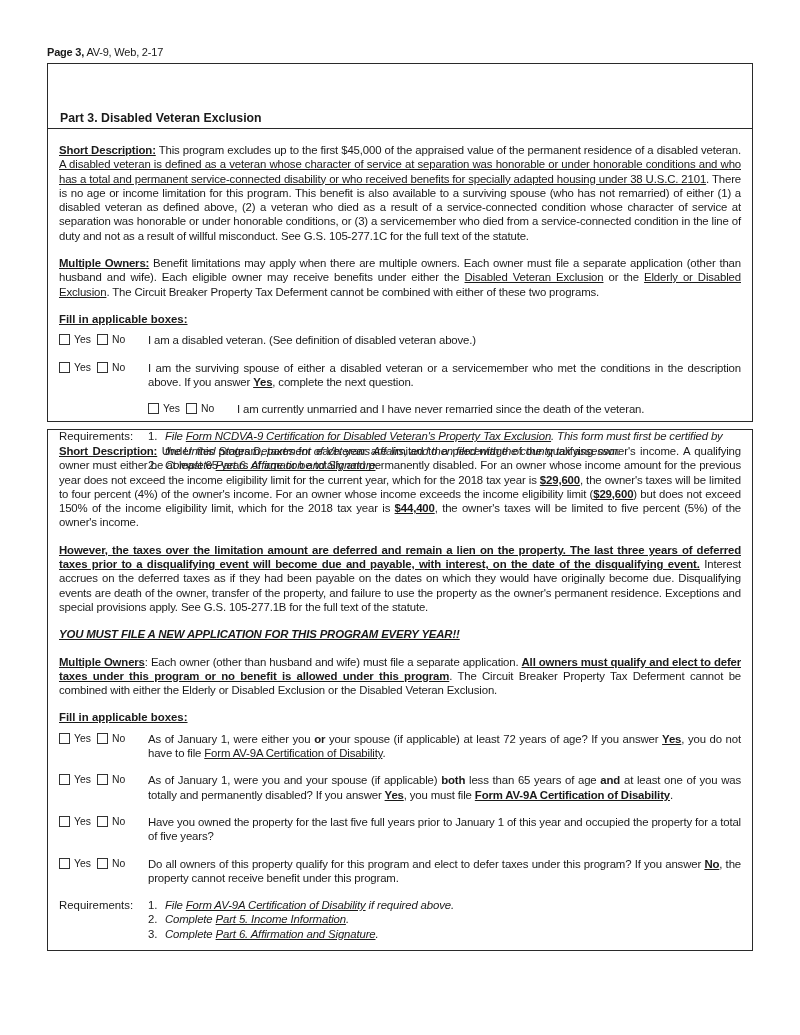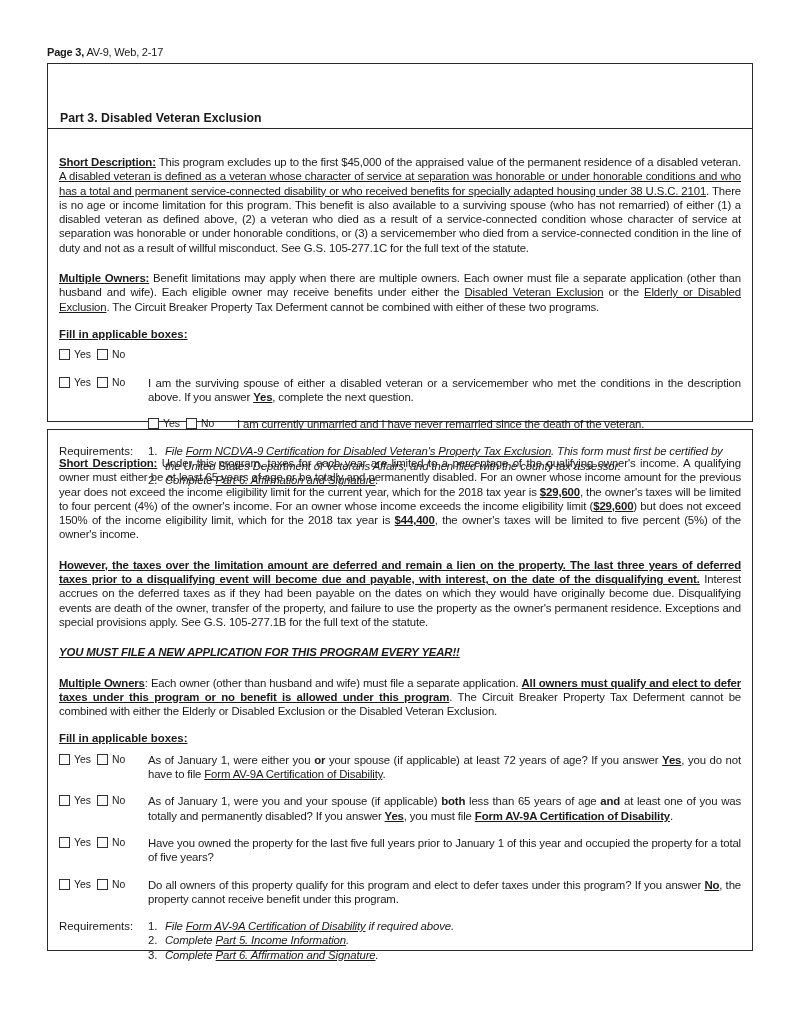--- a/index.html
+++ b/index.html
@@ -12,21 +12,21 @@
   .pagehead b { font-weight: bold; }
   .part {
     position: absolute; left: 47px; width: 704px;
     border: 1.5px solid #2a2a2a; box-sizing: content-box;
   }
   .part-title {
     height: 20px; line-height: 20px; padding-left: 12px;
     font-weight: bold; font-size: 12.3px; border-bottom: 1.5px solid #2a2a2a; margin-top: 44px;
   }
   .part-body { padding: 10px 11px 0 11px; }
-  p.para { margin: 16px 0 13px 0; text-align: justify; letter-spacing: -0.15px; }
+  p.para { margin: 4px 0 13px 0; text-align: justify; letter-spacing: -0.15px; }
   .u { text-decoration: underline; }
   .b { font-weight: bold; }
   .i { font-style: italic; }
   .fill-head { margin: 0 0 7px 0; font-weight: bold; text-decoration: underline; }
   .q-row { display: flex; margin-bottom: 13px; }
   .q-boxes { width: 89px; flex: none; display: flex; align-items: flex-start; font-size: 10.4px; }
   .cb {
     display: inline-block; width: 11px; height: 11px; border: 1.4px solid #333;
     box-sizing: border-box; margin-right: 4px; margin-top: 1px; background: #fff;
   }
@@ -59,20 +59,21 @@
     </p>
     <div class="fill-head">Fill in applicable boxes:</div>
 
     <div class="q-row">
       <div class="q-boxes">
         <span class="cb"></span>
           <span class="cb-label">Yes</span>
         <span class="cb"></span>
           <span class="cb-label">No</span>
       </div>
+      <div class="q-text">I am a disabled veteran. (See definition of disabled veteran above.)</div>
     </div>
 
     <div class="q-row">
       <div class="q-boxes">
         <span class="cb"></span>
           <span class="cb-label">Yes</span>
         <span class="cb"></span>
           <span class="cb-label">No</span>
       </div>
       <div class="q-text">

